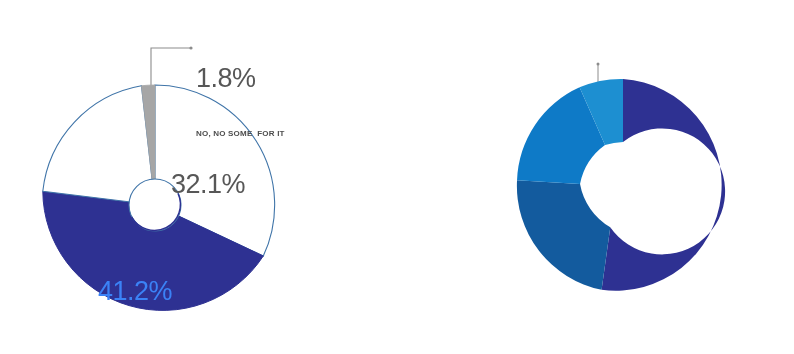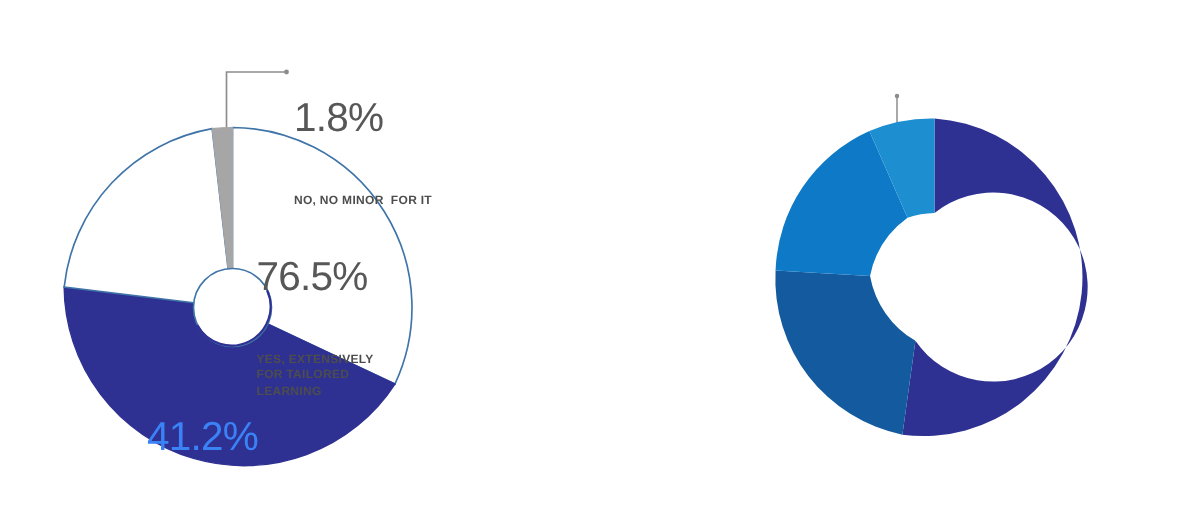--- a/index.html
+++ b/index.html
@@ -84,29 +84,26 @@
         <path d="M 155 205 L 141.45 85.76 A 120 120 0 0 1 155 85 Z" fill="#A6A6A6" stroke="#A6A6A6" stroke-width="0.8"></path>
       </g>
 
       <circle cx="155" cy="205" r="26" fill="#ffffff" stroke="#3F74A8" stroke-width="1.1"></circle>
 
       <path d="M 155 205 m -23.4 11.9 A 26 26 0 0 0 178 193.5" fill="none" stroke="#2E3192" stroke-width="1.4"></path>
     </svg>
 
     <div class="lbl" id="lbl-no-plans">
       <span class="pct">1.8%</span>
-      <span class="desc">NO, NO MINOR  FOR IT</span>
+      <span class="desc">NO, NO SOME  FOR IT</span>
     </div>
 
 
     <div class="lbl" id="lbl-yes-extensive">
-      <span class="pct">76.5%</span>
-      <span class="desc">YES, EXTENSIVELY
-FOR TAILORED
-LEARNING</span>
+      <span class="pct">32.1%</span>
     </div>
 
     <div class="lbl on-dark" id="lbl-yes-some">
       <span class="pct">41.2%</span>
       <span class="desc">YES, TO SOME  EXTENT
 FOR MINOR
 PERSONALIZATION</span>
     </div>
   </div>
 

